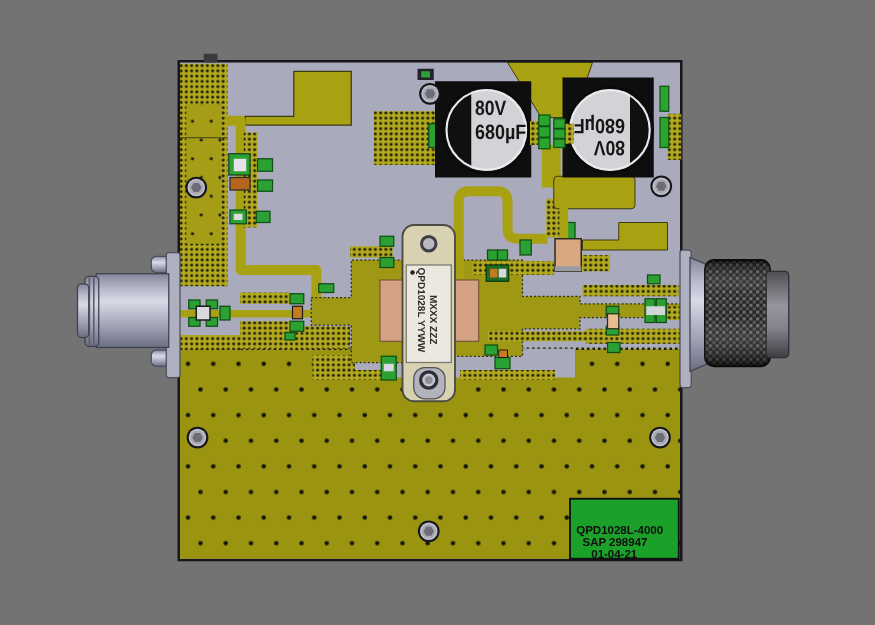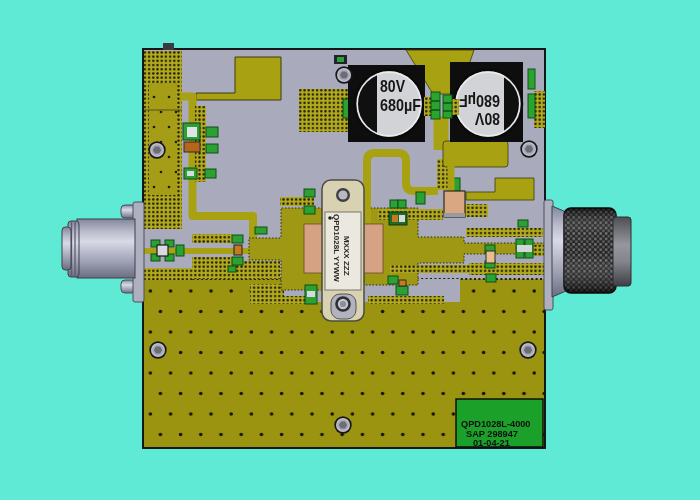--- a/index.html
+++ b/index.html
@@ -1,16 +1,16 @@
 <!DOCTYPE html>
 <html><head>
 <meta charset="utf-8">
 <style>
 html,body{margin:0;padding:0;background:#fff;}
-#stage{width:700px;height:500px;position:relative;background:#5eead4;overflow:hidden;}
+#stage{width:700px;height:500px;position:relative;background:#737373;overflow:hidden;}
 text{font-family:"Liberation Sans",sans-serif;}
 </style>
 </head>
 <body>
 <div id="stage">
 <svg width="700" height="500" viewBox="0 0 700 500">
 <defs>
 <pattern id="st" width="4.2" height="4.2" patternUnits="userSpaceOnUse">
   <rect width="4.2" height="4.2" fill="#b2a91e"></rect>
   <circle cx="2.1" cy="2.1" r="1.25" fill="#23230a"></circle>

